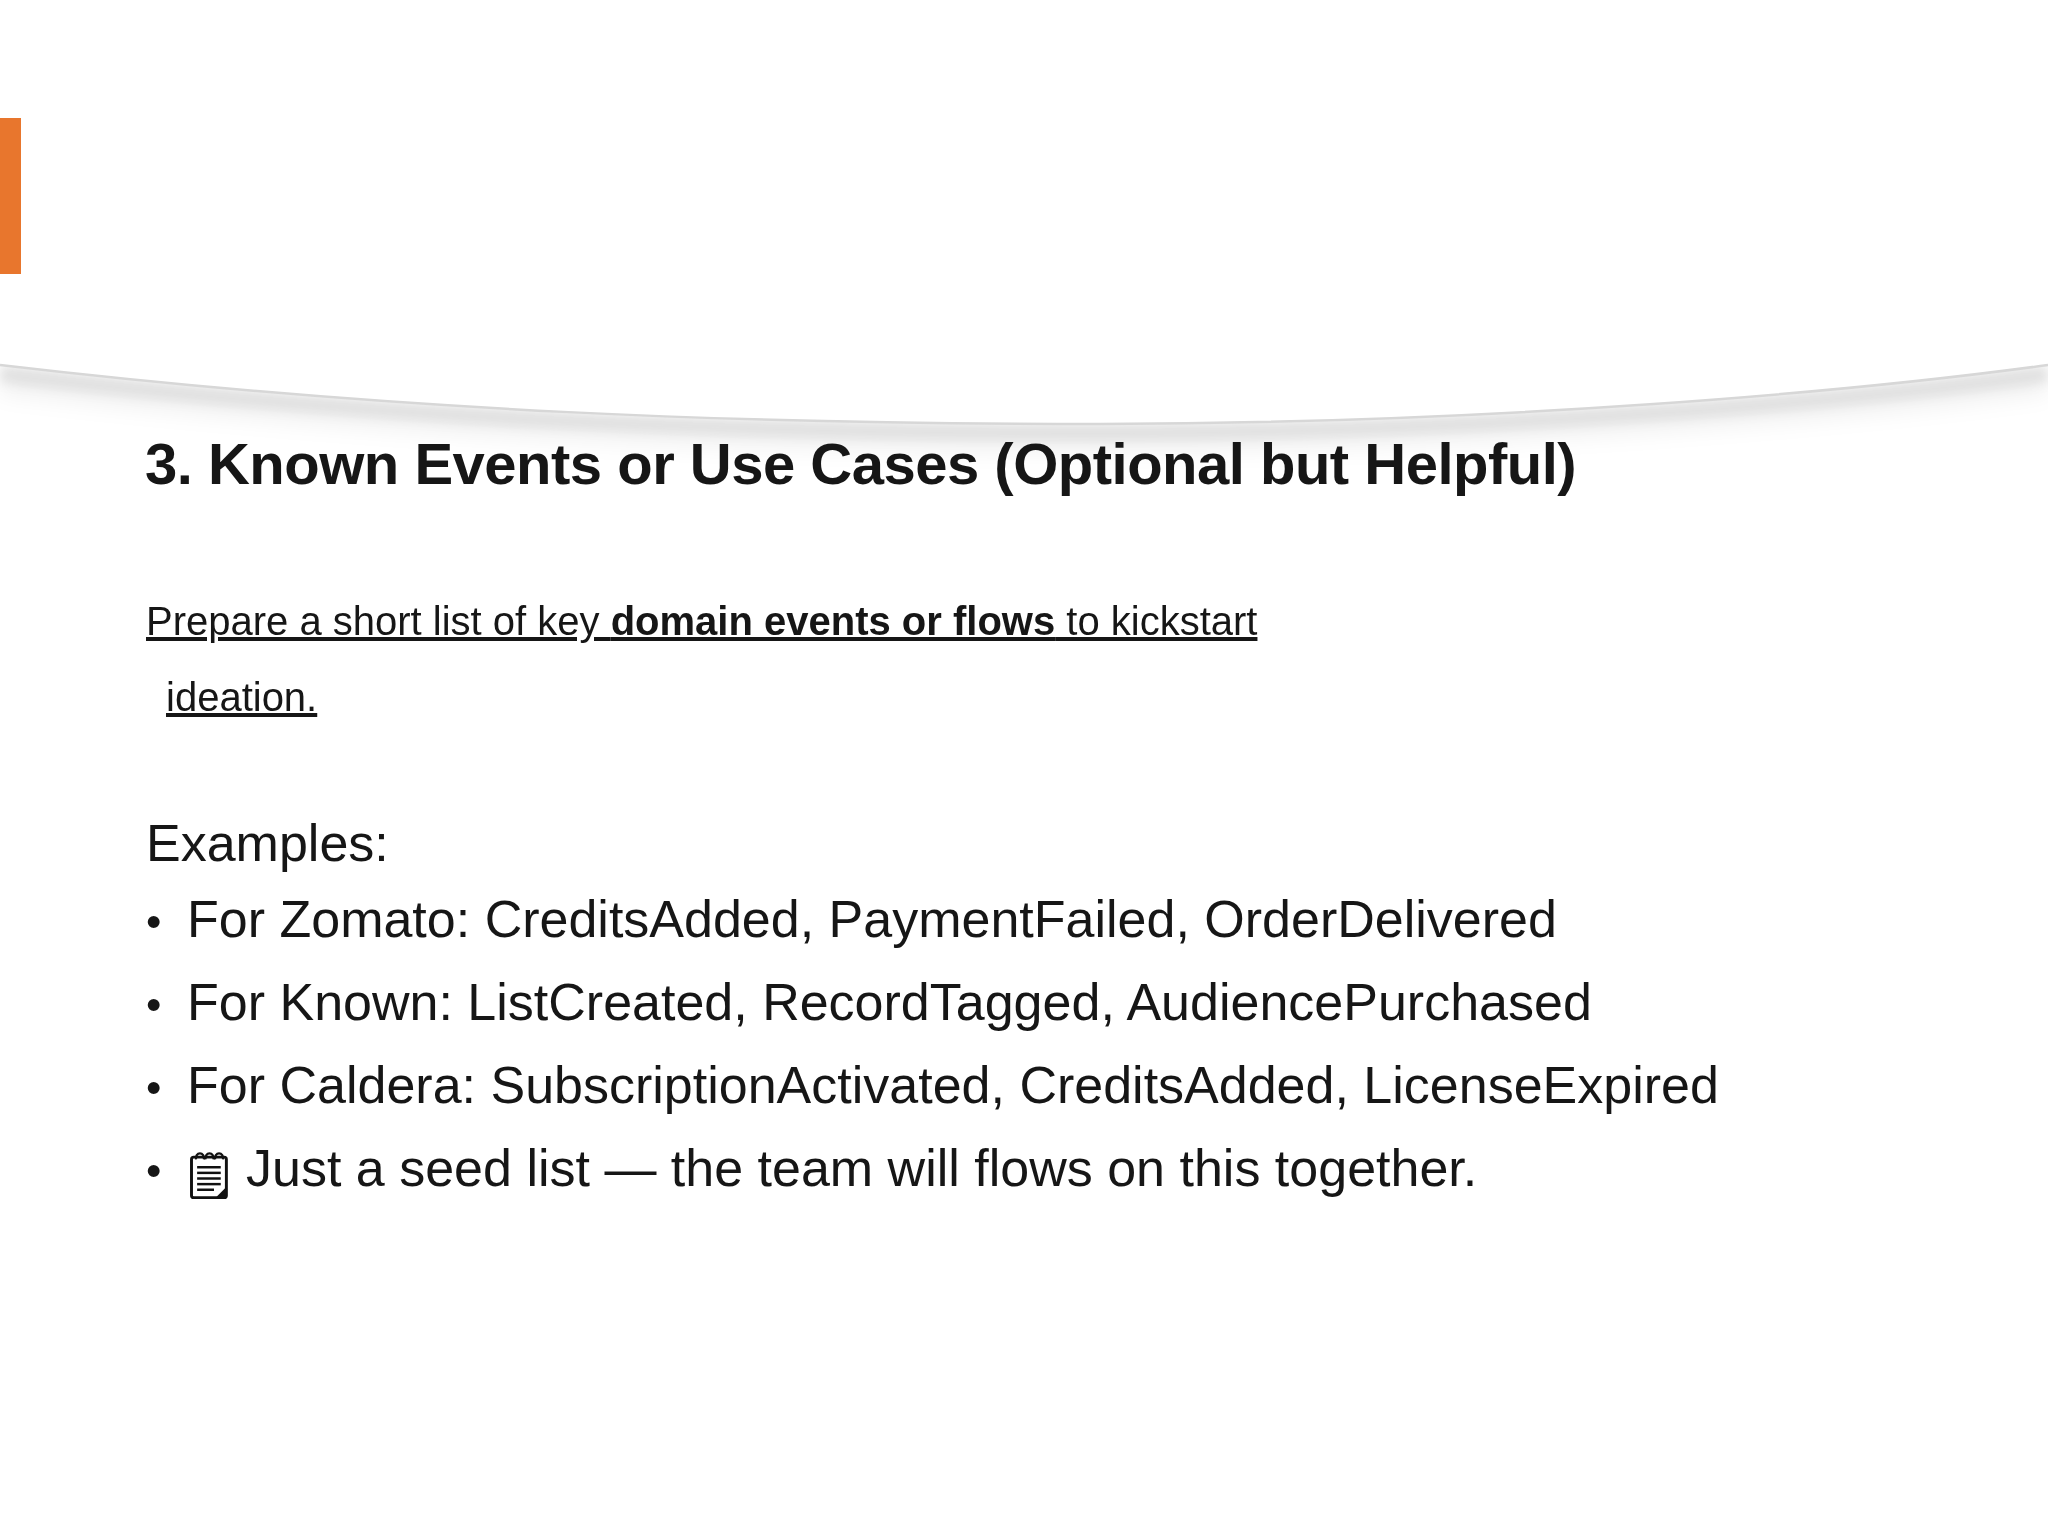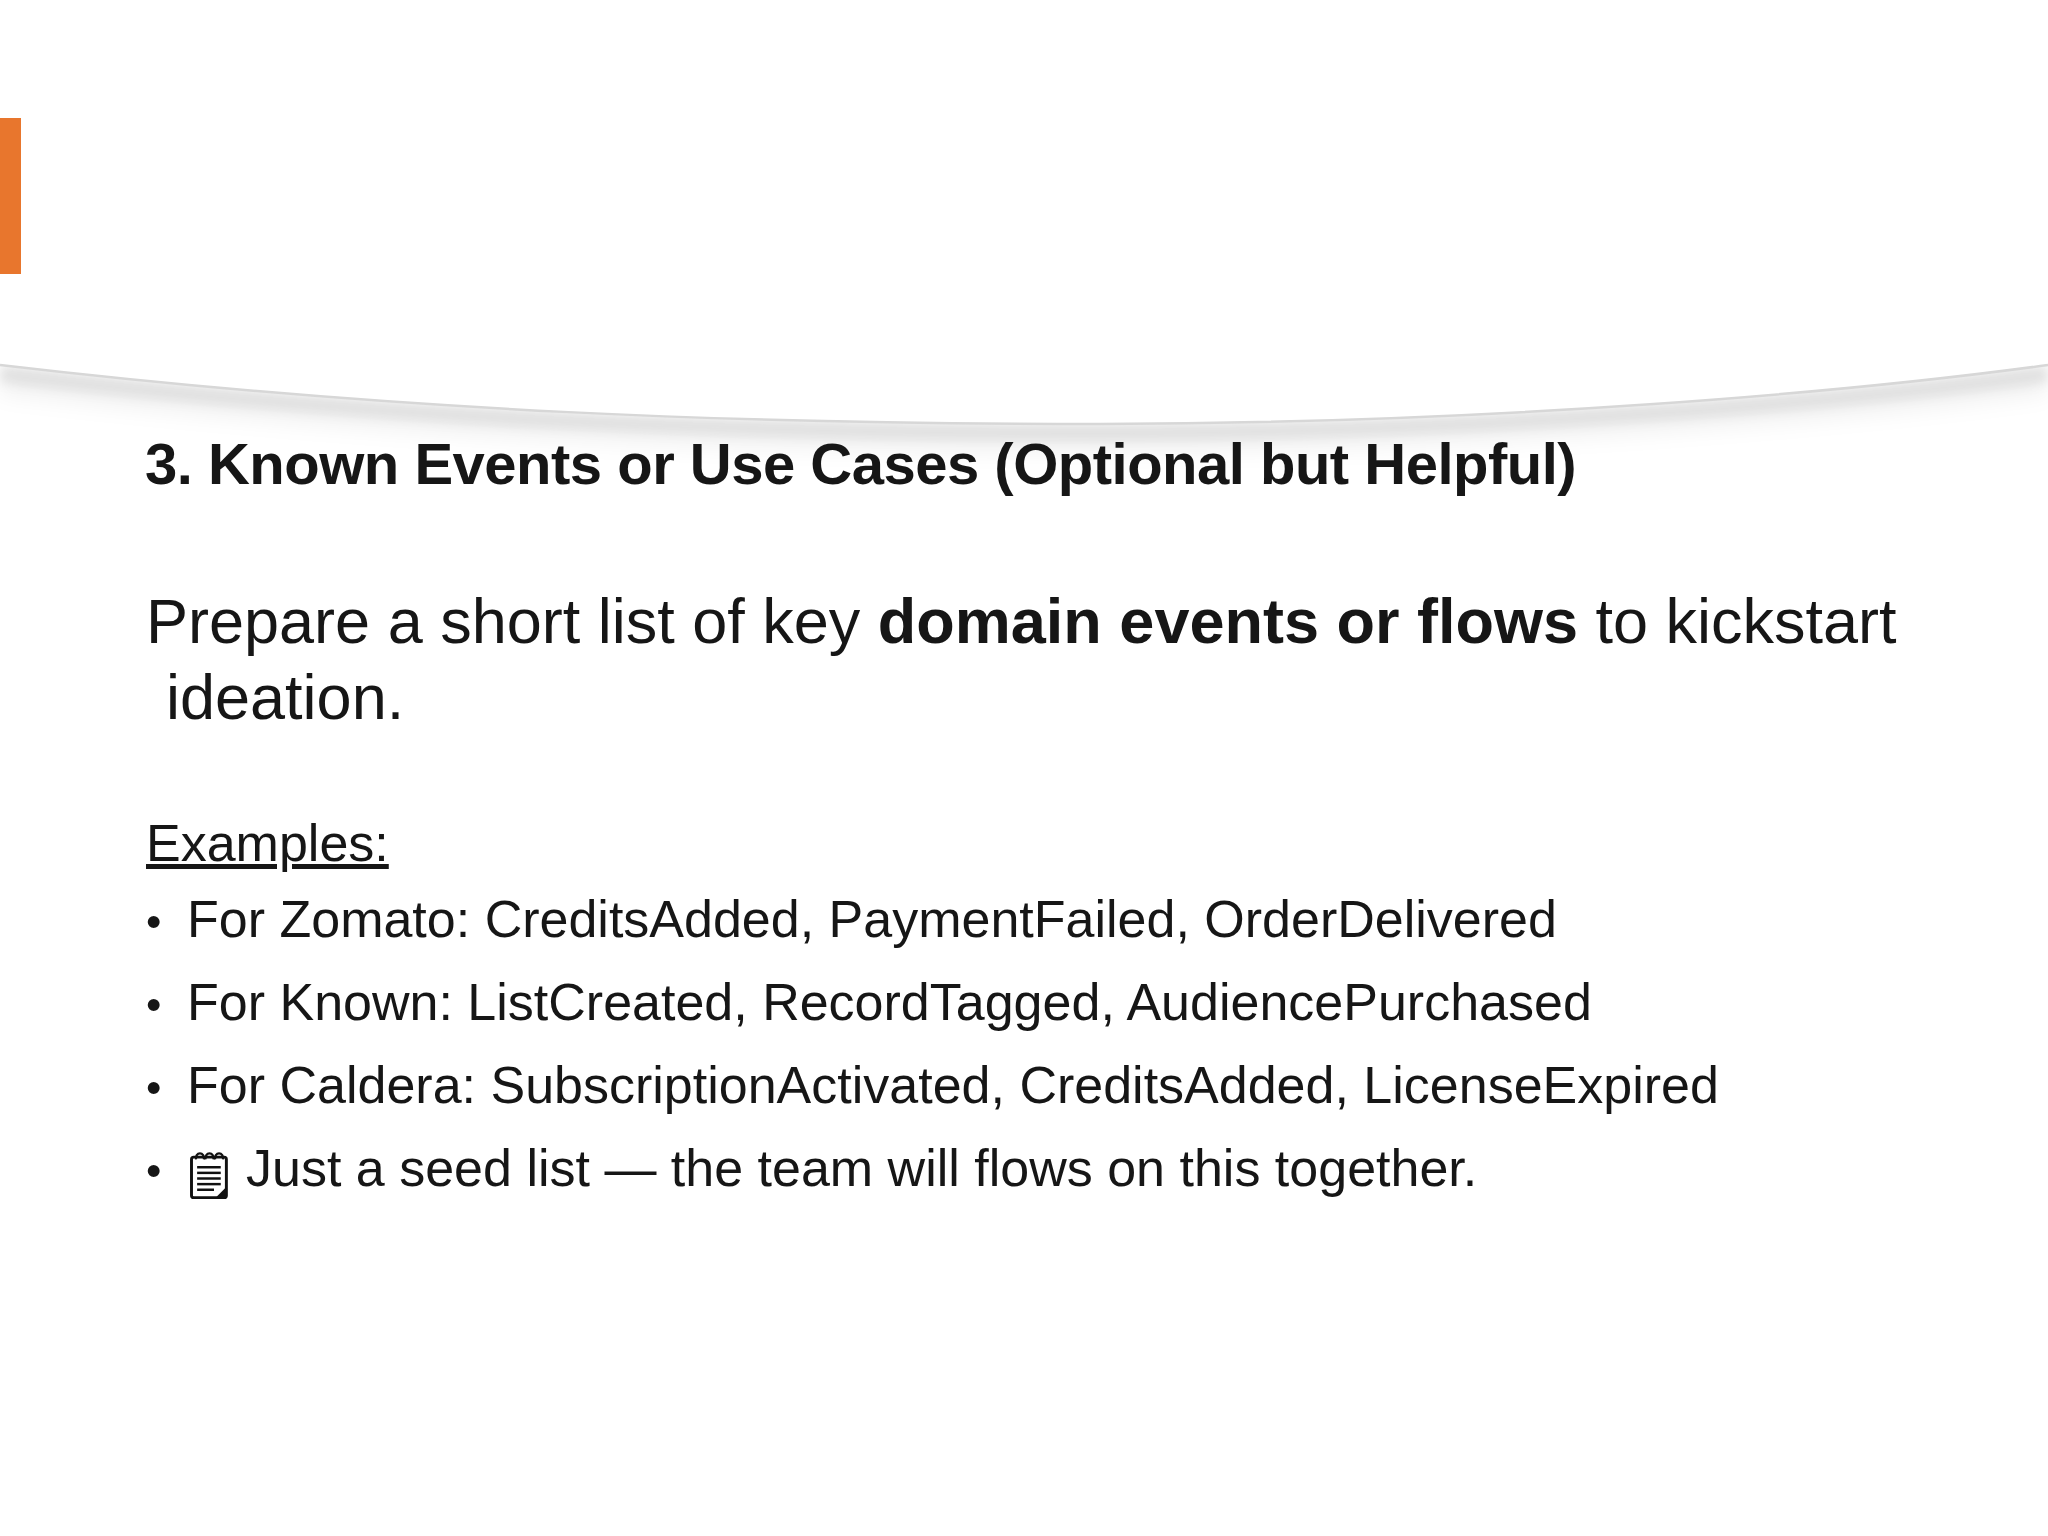--- a/index.html
+++ b/index.html
@@ -37,34 +37,34 @@
     top: 430px;
     font-size: 58px;
     font-weight: 700;
     letter-spacing: -0.5px;
     white-space: nowrap;
   }
   .body-para {
     position: absolute;
     left: 146px;
     top: 593px;
-    font-size: 63px;
+    font-size: 40px;
     line-height: 56px;
     white-space: nowrap;
+    text-decoration: underline;
   }
   .body-para .bold { font-weight: 700; }
   .body-line2 { padding-left: 20px; margin-top: 20px; }
   .examples-label {
     position: absolute;
     left: 146px;
     top: 813px;
     font-size: 52px;
     line-height: 60px;
     white-space: nowrap;
-    text-decoration: underline;
   }
   .bullets {
     position: absolute;
     left: 146px;
     top: 889px;
   }
   .bullet-row {
     display: flex;
     align-items: baseline;
     font-size: 52px;

